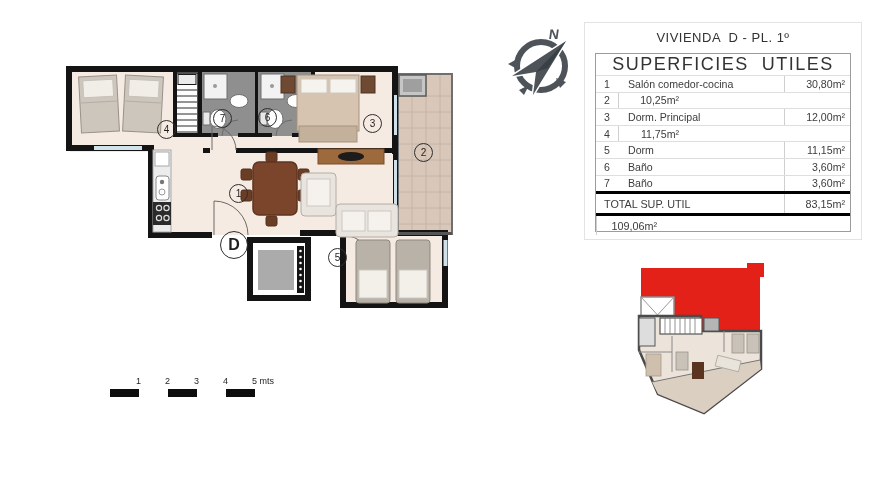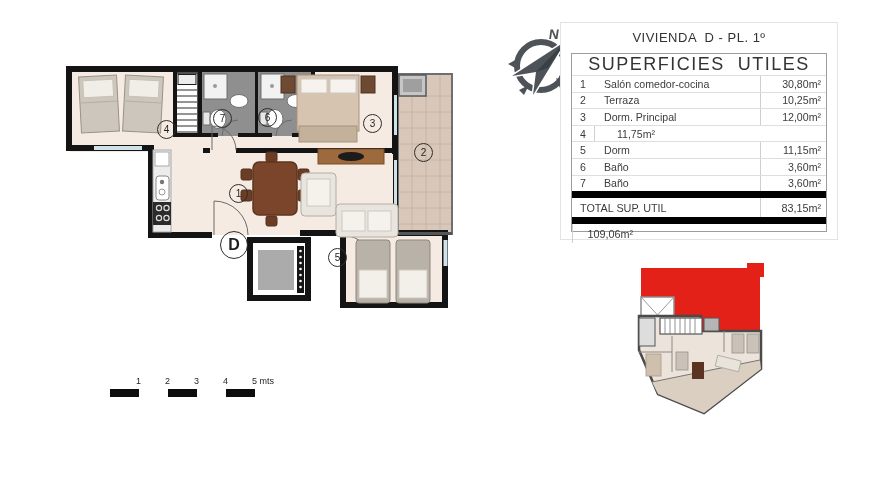--- a/index.html
+++ b/index.html
@@ -18,21 +18,21 @@
   .rn-d{
     width:26px;height:26px;font-size:16px;font-weight:600;border-width:1.6px;
   }
   .north-letter{
     position:absolute;left:549px;top:26px;font-size:14px;font-weight:700;
     color:#4d5358;transform:skewX(-8deg);
   }
 
   
   .table-card{
-    position:absolute;left:560px;top:22px;width:278px;height:218px;
+    position:absolute;left:584px;top:22px;width:278px;height:218px;
     border:1px solid #e3e3e3;background:#fff;box-sizing:border-box;
   }
   .table-card .card-title{
     margin-top:7px;text-align:center;font-size:13px;letter-spacing:0.5px;
     color:#333;white-space:pre;
   }
   .areas-table{
     position:absolute;left:10px;right:10px;top:30px;bottom:7px;
     border:1px solid #9c9c9c;display:flex;flex-direction:column;box-sizing:border-box;
   }
@@ -46,21 +46,21 @@
   }
   .at-row .num{width:14px;padding-left:8px;flex:0 0 auto;}
   .at-row .lbl{flex:1 1 auto;padding-left:10px;white-space:nowrap;overflow:hidden;}
   .at-row .val{
     flex:0 0 60px;border-left:1px solid #cfcfcf;align-self:stretch;
     display:flex;align-items:center;justify-content:flex-end;padding-right:5px;
   }
   .at-spacer{flex:1 1 auto;display:flex;border-top:none;}
   .at-spacer .fill{flex:1 1 auto;}
   .at-spacer .val-empty{flex:0 0 60px;border-left:1px solid #cfcfcf;}
-  .at-total{border-top:7px solid #000000;height:19px;font-size:10.8px;}
+  .at-total{border-top:3px solid #000000;height:19px;font-size:10.8px;}
   .at-total .lbl2{flex:1 1 auto;padding-left:8px;white-space:nowrap;}
 
   
   .scale-bar{position:absolute;left:100px;top:376px;width:170px;height:26px;}
   .scale-bar .bar{position:absolute;top:13px;height:8px;width:29px;background:#0d0d0d;}
   .scale-bar .tick{position:absolute;top:0;font-size:9px;color:#1f1f1f;white-space:nowrap;}
 </style>
 </head>
 <body>
 
@@ -335,21 +335,20 @@
     <div class="areas-table">
       <div class="at-header">SUPERFICIES  UTILES</div>
 
       <div class="at-row">
         <span class="num">1</span>
         <span class="lbl">Salón comedor-cocina</span>
         <span class="val">30,80m²</span>
       </div>
       <div class="at-row">
         <span class="num">2</span>
-        <span class="lbl">Terraza</span>
         <span class="val">10,25m²</span>
       </div>
       <div class="at-row">
         <span class="num">3</span>
         <span class="lbl">Dorm. Principal</span>
         <span class="val">12,00m²</span>
       </div>
       <div class="at-row">
         <span class="num">4</span>
         <span class="val">11,75m²</span>

